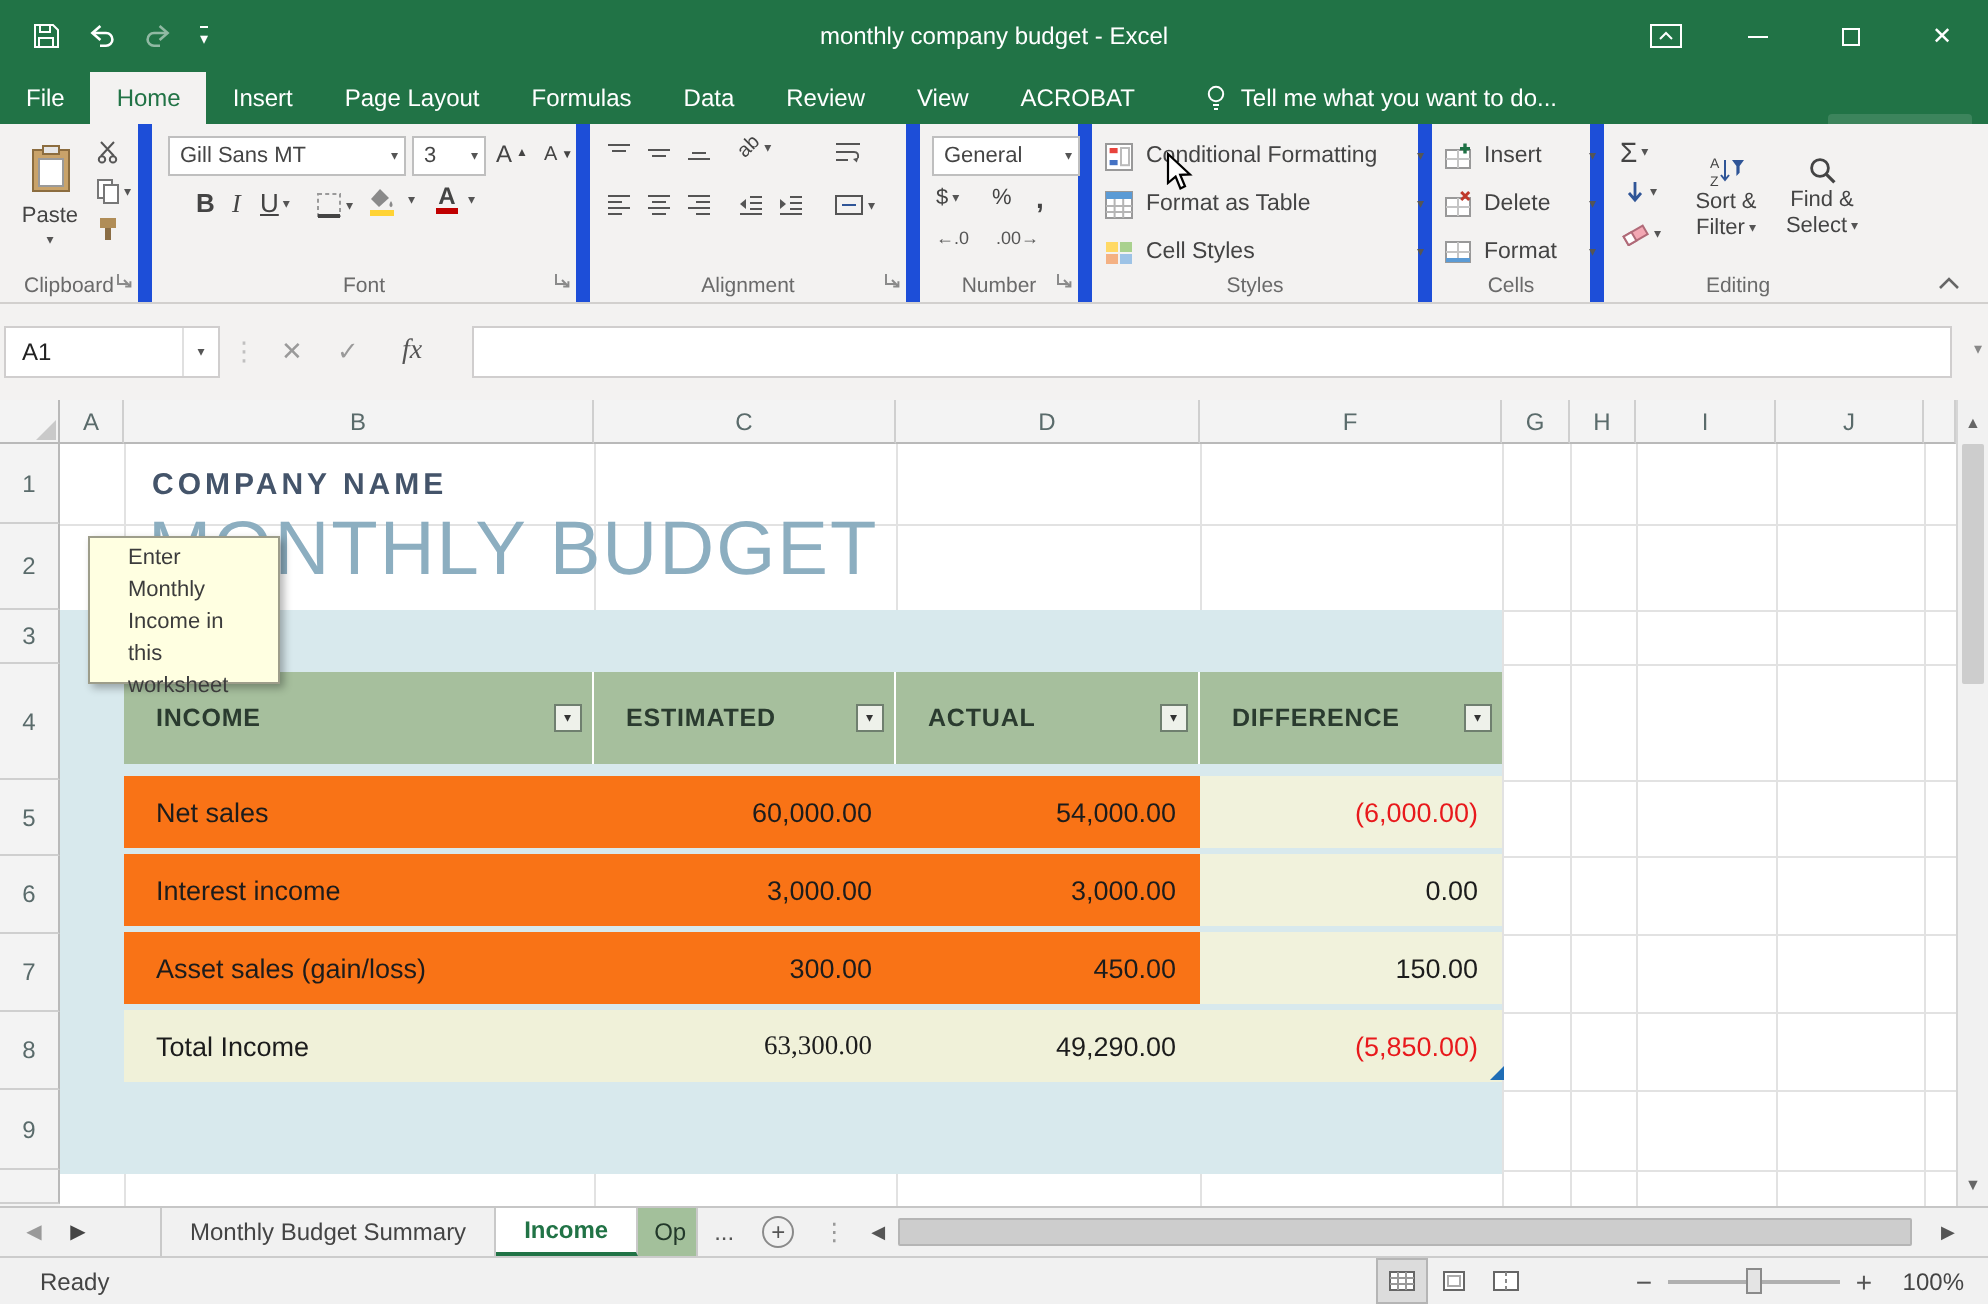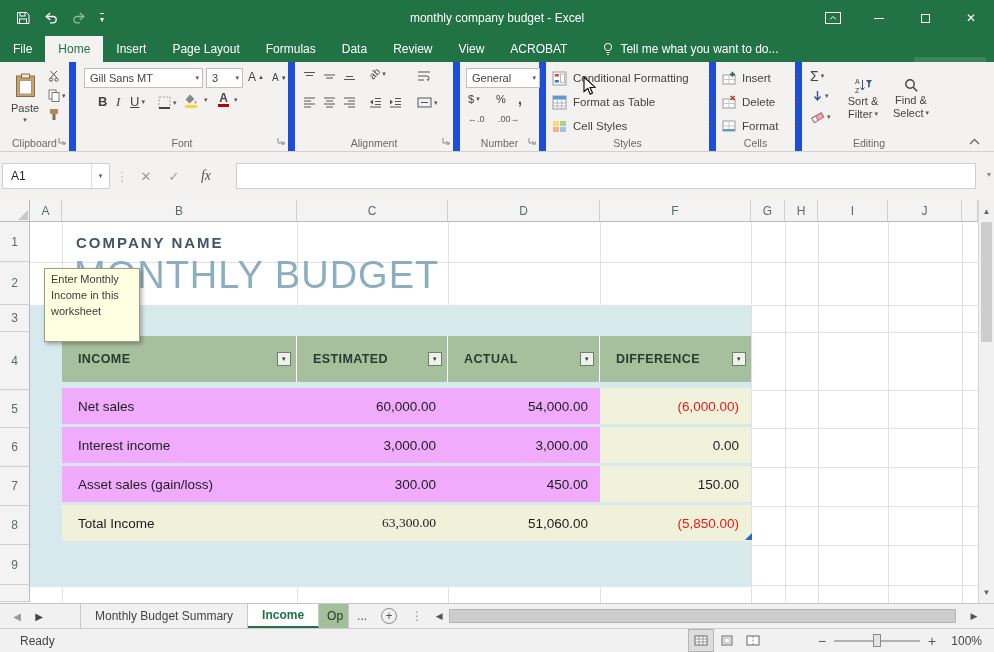--- a/index.html
+++ b/index.html
@@ -59,30 +59,30 @@
   .corner { position:absolute; left:0; top:0; width:30px; height:22px; background:#f3f3f3; border-right:1px solid #b9b9b9; border-bottom:1px solid #b9b9b9; }
   .cornertri { position:absolute; right:1px; bottom:1px; width:0; height:0; border-left:10px solid transparent; border-bottom:10px solid #c9c9c9; }
   .rowhdrs { position:absolute; left:0; top:22px; width:30px; height:381px; background:#f3f3f3; }
   .rh { border-bottom:1px solid #cfcfcf; border-right:1px solid #b9b9b9; display:flex; align-items:center; justify-content:center; color:#5a6b6b; font-size:12px; }
   .sheet { position:absolute; left:30px; top:22px; width:948px; height:381px; background:#fff; overflow:hidden; }
   .glv { position:absolute; top:0; bottom:0; width:1px; background:#e2e2e2; }
   .glh { position:absolute; left:0; right:0; height:1px; background:#e2e2e2; }
   .cyan { position:absolute; left:0; top:83px; width:721px; height:282px; background:#d8e9ed; }
   .companyname { position:absolute; left:46px; top:12px; font-size:15px; font-weight:bold; letter-spacing:2px; color:#44546a; }
   .pagetitle { position:absolute; left:44px; top:32px; font-size:38px; letter-spacing:1px; color:#8caec0; }
-  .note { position:absolute; left:14px; top:46px; width:96px; height:74px; background:#ffffe1; border:1px solid #9d9d8a; box-shadow:2px 2px 4px rgba(0,0,0,.3); padding:3px 6px; font-size:11px; color:#3c3c3c; line-height:1.45; z-index:6; }
+  .note { position:absolute; left:14px; top:46px; width:96px; height:74px; background:#ffffe1; border:1px solid #9d9d8a; box-shadow:2px 2px 4px rgba(0,0,0,.3); padding:3px 19px; font-size:11px; color:#3c3c3c; line-height:1.45; z-index:6; }
   .itable { position:absolute; left:32px; top:114px; width:689px; z-index:3; font-size:13.5px; }
   .thead { display:flex; height:46px; }
   .th { position:relative; background:#a6bf9d; border-right:1px solid #fff; display:flex; align-items:center; padding-left:16px; font-weight:bold; font-size:12.5px; color:#2a3b2f; letter-spacing:.4px; }
   .th:last-child { border-right:none; }
   .filter { position:absolute; right:5px; top:16px; width:14px; height:14px; background:#eef1ea; border:1px solid #6f7f6f; display:flex; align-items:center; justify-content:center; }
   .filter span { font-size:7px; color:#333; }
   .tbody { margin-top:6px; }
   .trow { display:flex; height:36px; margin-bottom:3px; }
-  .td { display:flex; align-items:center; background:#f0abfc; color:#1c1c1c; }
+  .td { display:flex; align-items:center; background:#f97316; color:#1c1c1c; }
   .td.namec { padding-left:16px; }
   .td.num { justify-content:flex-end; padding-right:12px; }
   .td.diffc { background:#f1f2dc; }
   .trow.total .td { background:#f0f1d9; }
   .neg { color:#e8191c; }
   .thandle { position:absolute; left:683px; top:197px; width:0; height:0; border-left:7px solid transparent; border-bottom:7px solid #1f6db5; }
   .vscroll { position:absolute; right:0; top:0; width:16px; height:403px; background:#f1f1f1; border-left:1px solid #d6d6d6; }
   .vsb { position:absolute; left:0; width:15px; height:18px; display:flex; align-items:center; justify-content:center; font-size:8px; color:#666; }
   .vthumb { position:absolute; left:2px; top:22px; width:11px; height:120px; background:#cdcdcd; border-radius:1px; }
 
@@ -616,21 +616,21 @@
           </div>
           <div class="trow">
             <div class="td namec" style="width:235px;">Asset sales (gain/loss)</div>
             <div class="td num" style="width:151px;">300.00</div>
             <div class="td num" style="width:152px;">450.00</div>
             <div class="td num diffc" style="width:151px;">150.00</div>
           </div>
           <div class="trow total">
             <div class="td namec" style="width:235px;">Total Income</div>
             <div class="td num" style="width:151px;font-family:Liberation Serif, serif;">63,300.00</div>
-            <div class="td num" style="width:152px;">51,060.00</div>
+            <div class="td num" style="width:152px;">49,290.00</div>
             <div class="td num diffc neg" style="width:151px;">(5,850.00)</div>
           </div>
         </div>
         <div class="thandle"></div>
       </div>
     </div>
 
     <div class="vscroll">
       <div class="vsb" style="top:2px;">▲</div>
       <div class="vthumb"></div>

